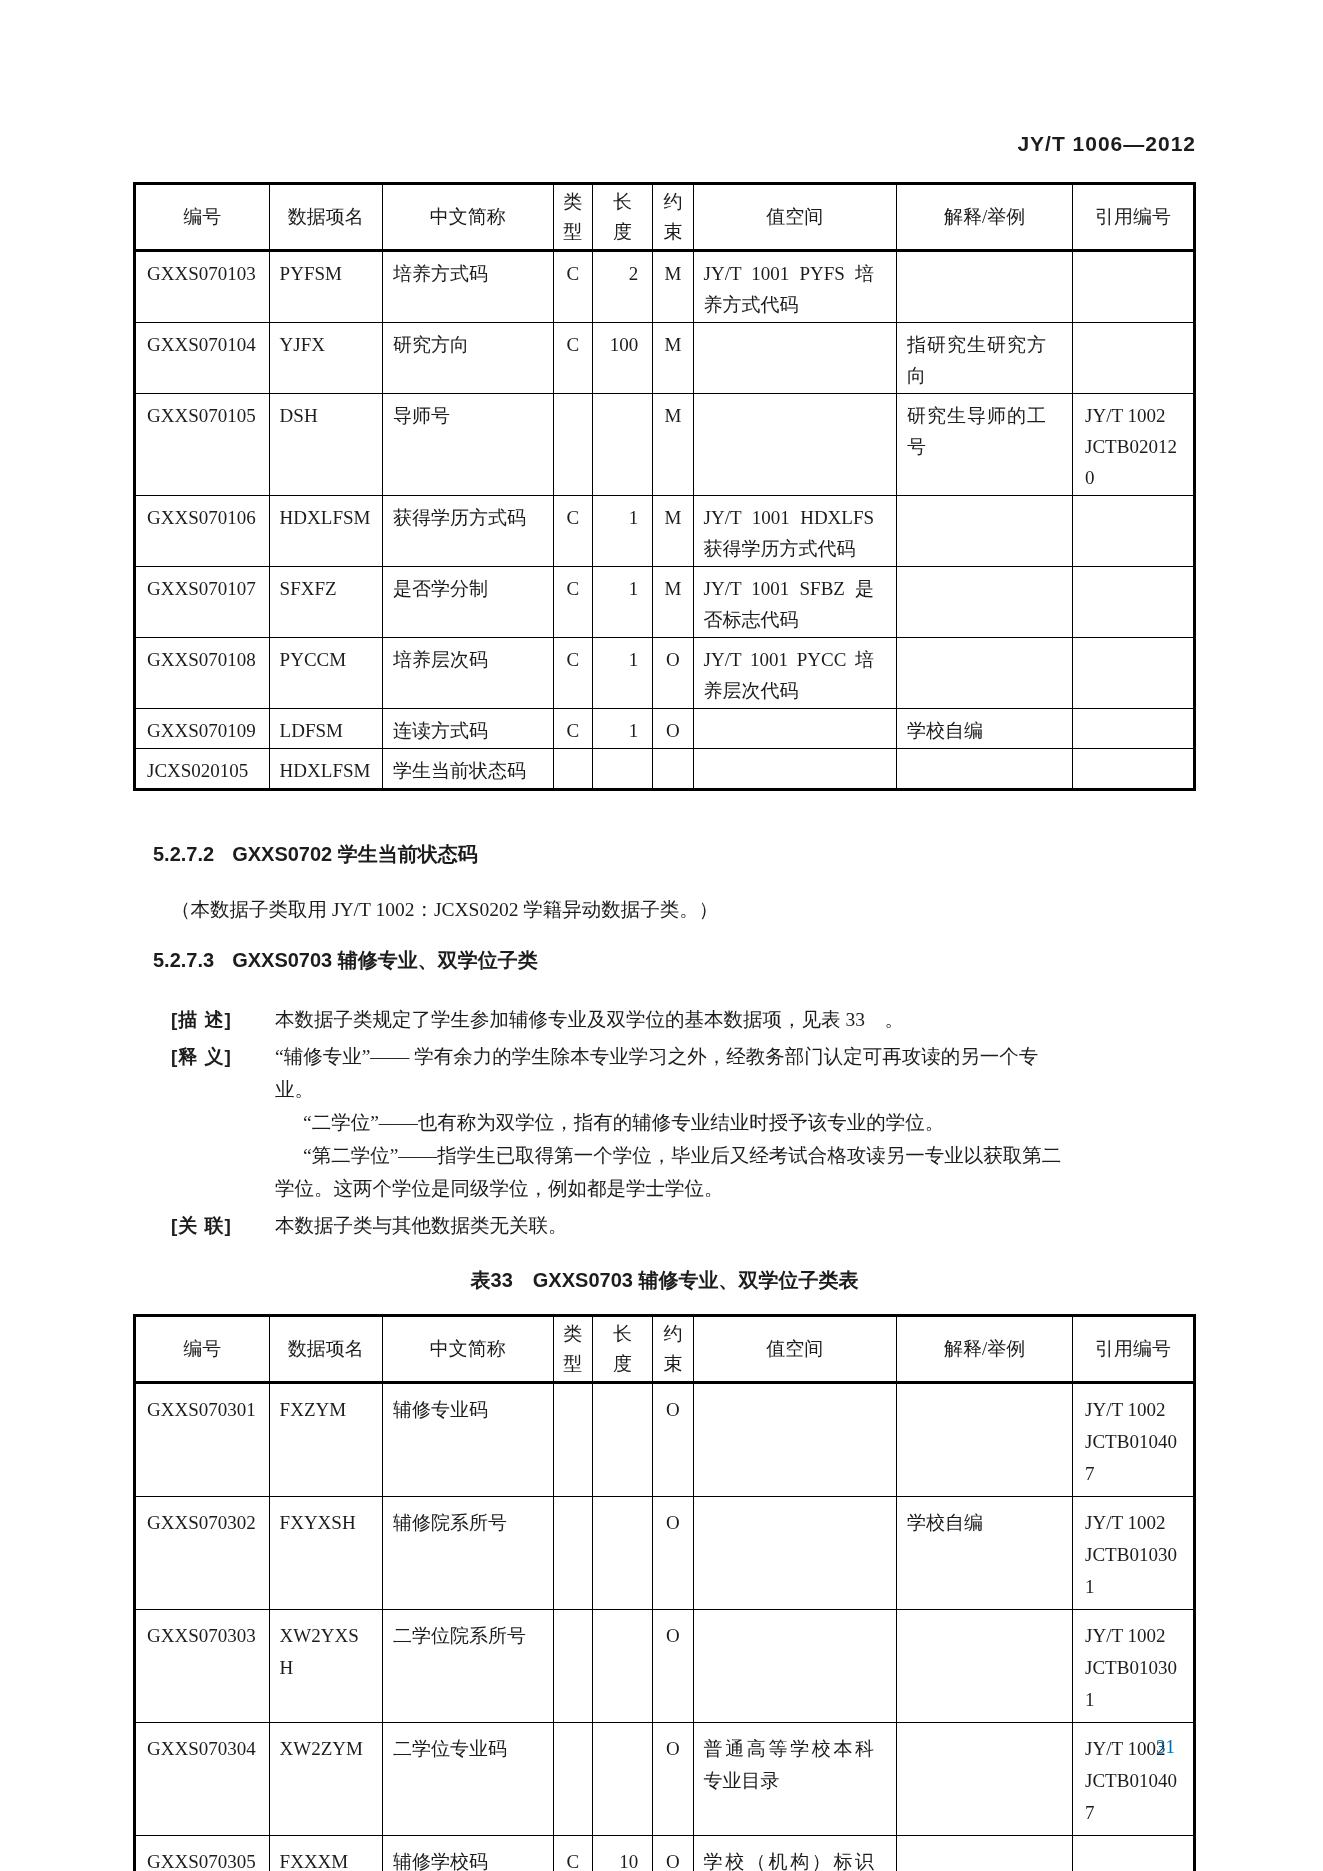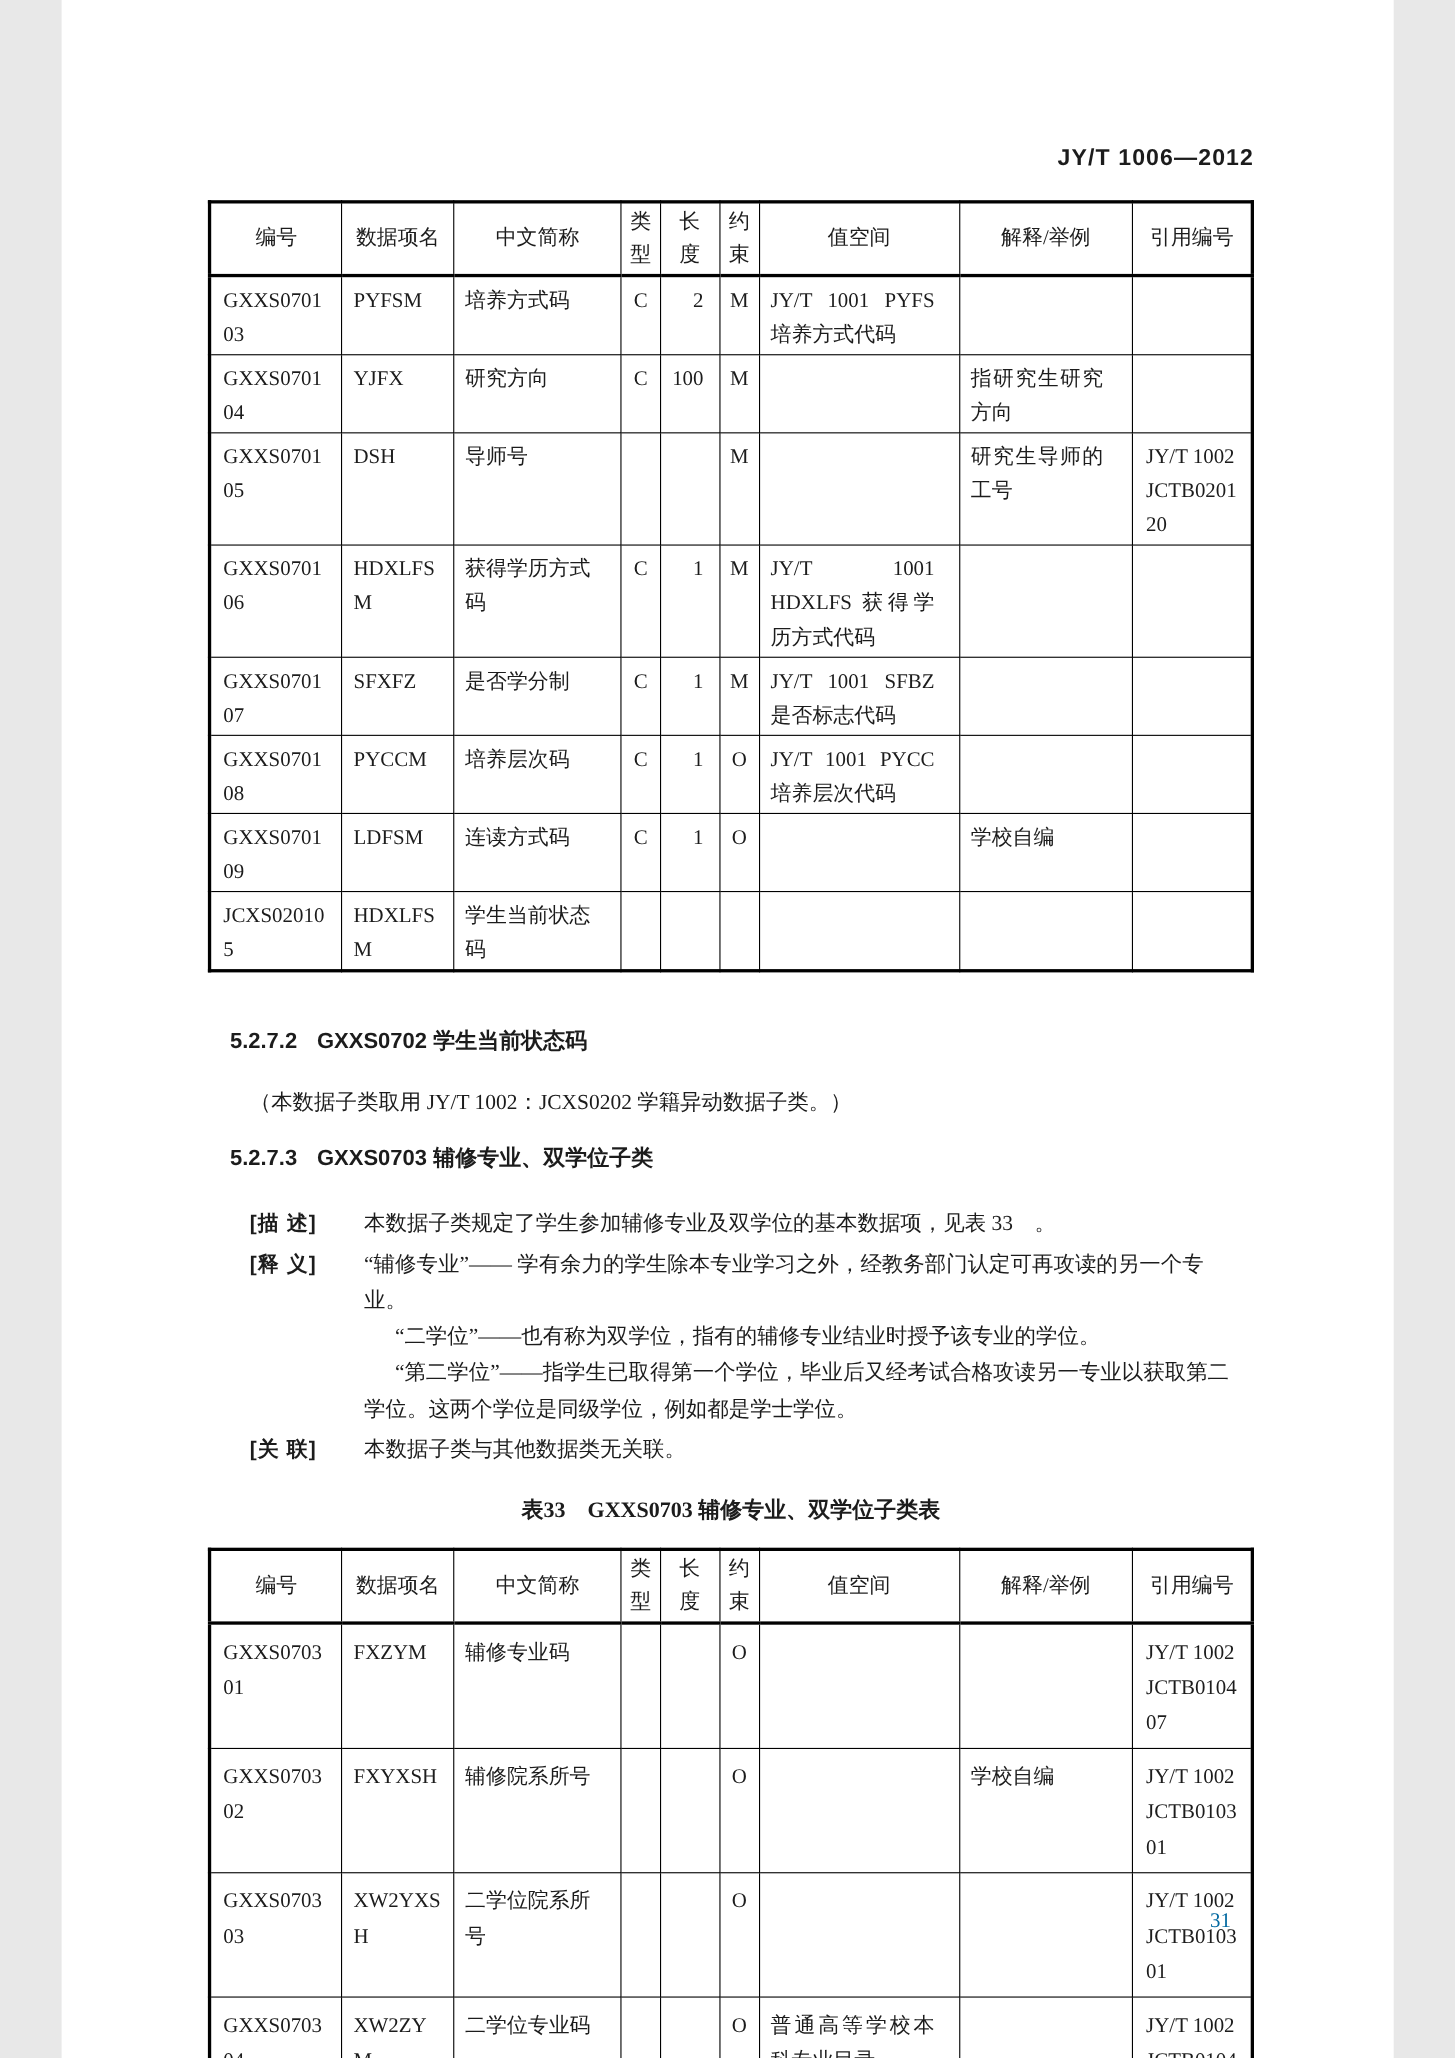--- a/index.html
+++ b/index.html
@@ -1,18 +1,18 @@
 <!DOCTYPE html>
 <html><head>
 <meta charset="utf-8">
 <style>
   html,body { margin:0; padding:0; background:#e8e8e8; }
   .page {
     position:relative;
-    width:1211px; height:1871px;
+    width:1323px; height:1871px;
     margin:0 auto;
     background:#ffffff;
     color:#1c1c1c;
     font-family:"Liberation Serif","DejaVu Serif",serif;
     overflow:hidden;
     box-sizing:border-box;
     padding:132px 127px 0 133px;
   }
   .doc-code {
     text-align:right;
@@ -81,21 +81,21 @@
     font-family:"Liberation Sans","DejaVu Sans",sans-serif;
     font-size:19px;
     letter-spacing:1px;
   }
   .def-text { margin-left:30px; flex:1; }
   .def-text .ind { padding-left:28px; }
   .tight { margin-top:4px; }
   .table-caption {
     margin-top:24px;
     text-align:center;
-    font-family:Liberation Serif, serif;
+    font-family:Liberation Sans, sans-serif;
     font-weight:bold;
     font-size:20px;
     line-height:28px;
   }
   .page-number {
     position:absolute;
     top:1736px; right:148px;
     font-size:19px;
     color:#0369a1;
   }

